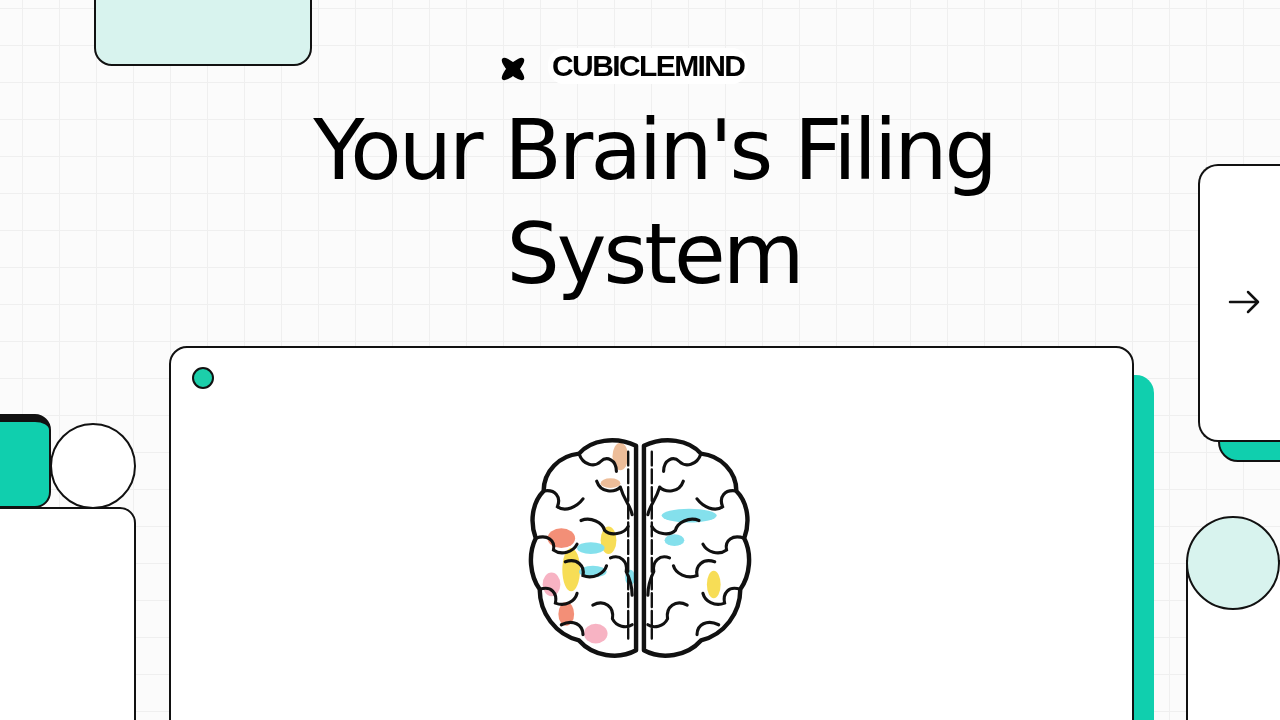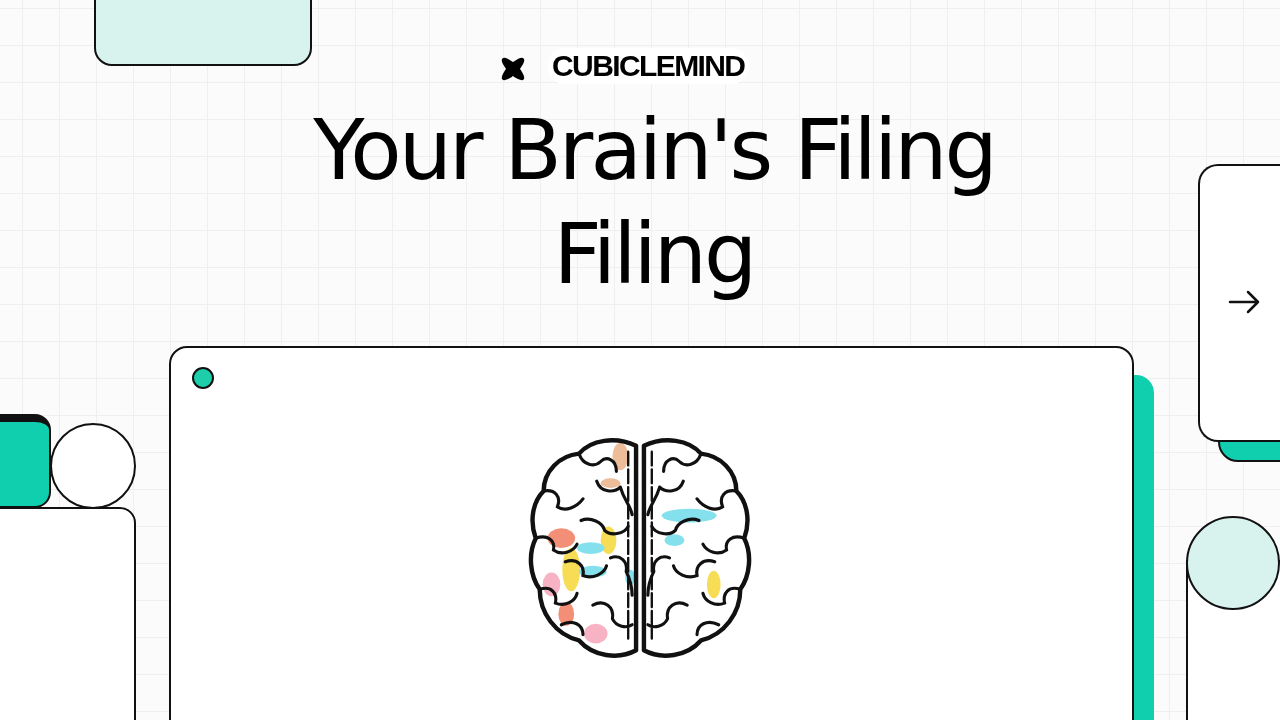--- a/index.html
+++ b/index.html
@@ -101,21 +101,21 @@
     <g fill="#000">
       <ellipse cx="15" cy="15" rx="15" ry="5.2" transform="rotate(45 15 15)"></ellipse>
       <ellipse cx="15" cy="15" rx="15" ry="5.2" transform="rotate(-45 15 15)"></ellipse>
     </g>
   </svg>
   <span class="brand-name">CUBICLEMIND</span>
 </div>
 
 <h1 class="abs title">
   <span>Your Brain's Filing</span><br>
-  <span>Filing</span>
+  <span>System</span>
 </h1>
 
 <div class="abs right-card-shadow"></div>
 <div class="abs right-card"></div>
 <svg class="abs arrow-icon" viewBox="0 0 34 28">
   <path d="M2 14 H30 M20 4 L30 14 L20 24" fill="none" stroke="#111" stroke-width="2.5" stroke-linecap="round" stroke-linejoin="round"></path>
 </svg>
 
 <div class="abs right-col"></div>
 <div class="abs right-circle"></div>

